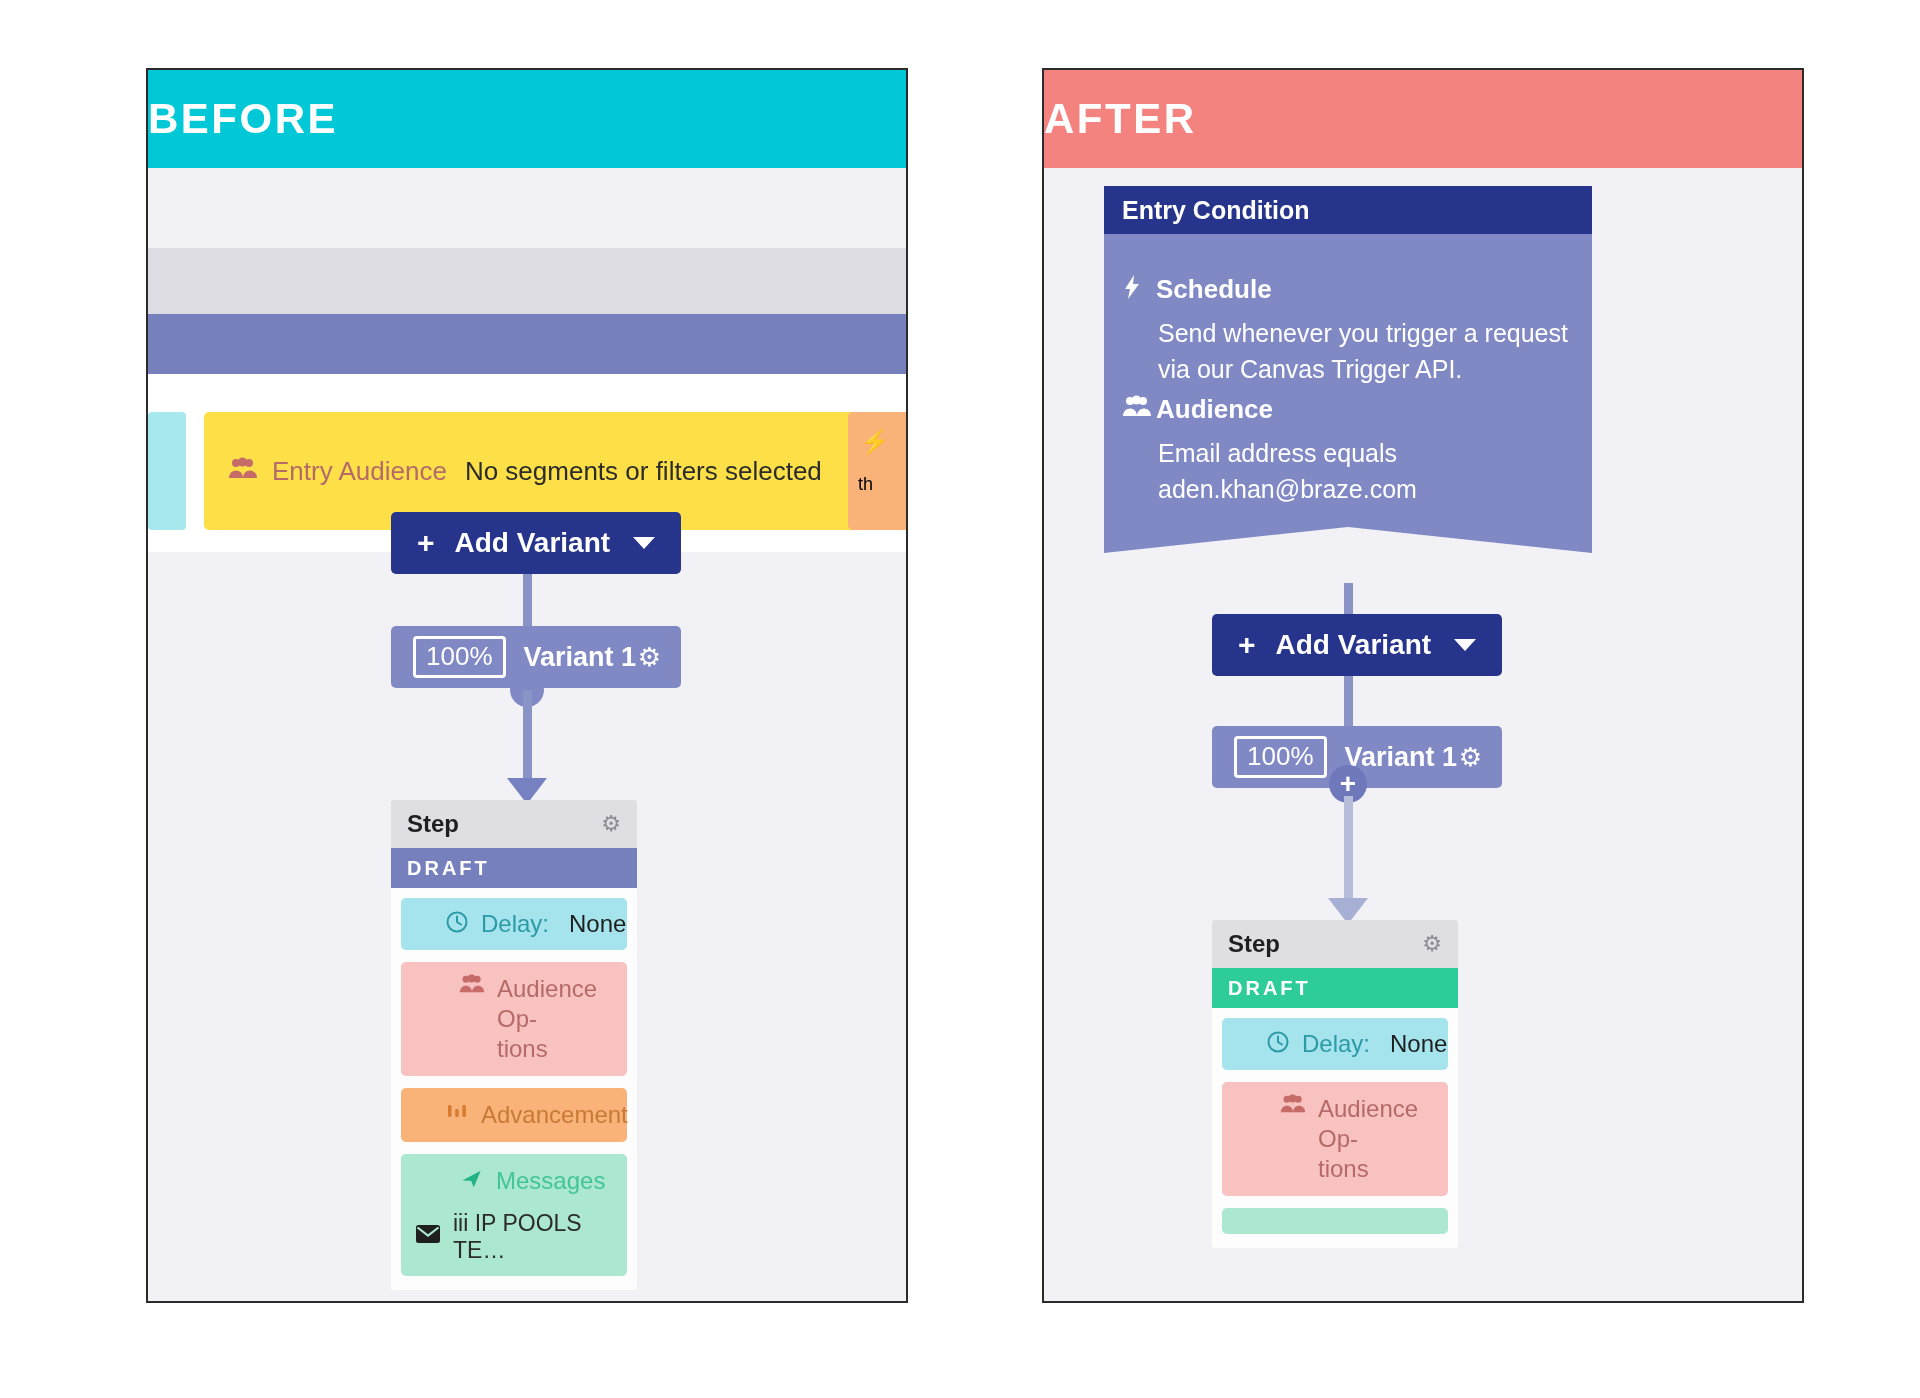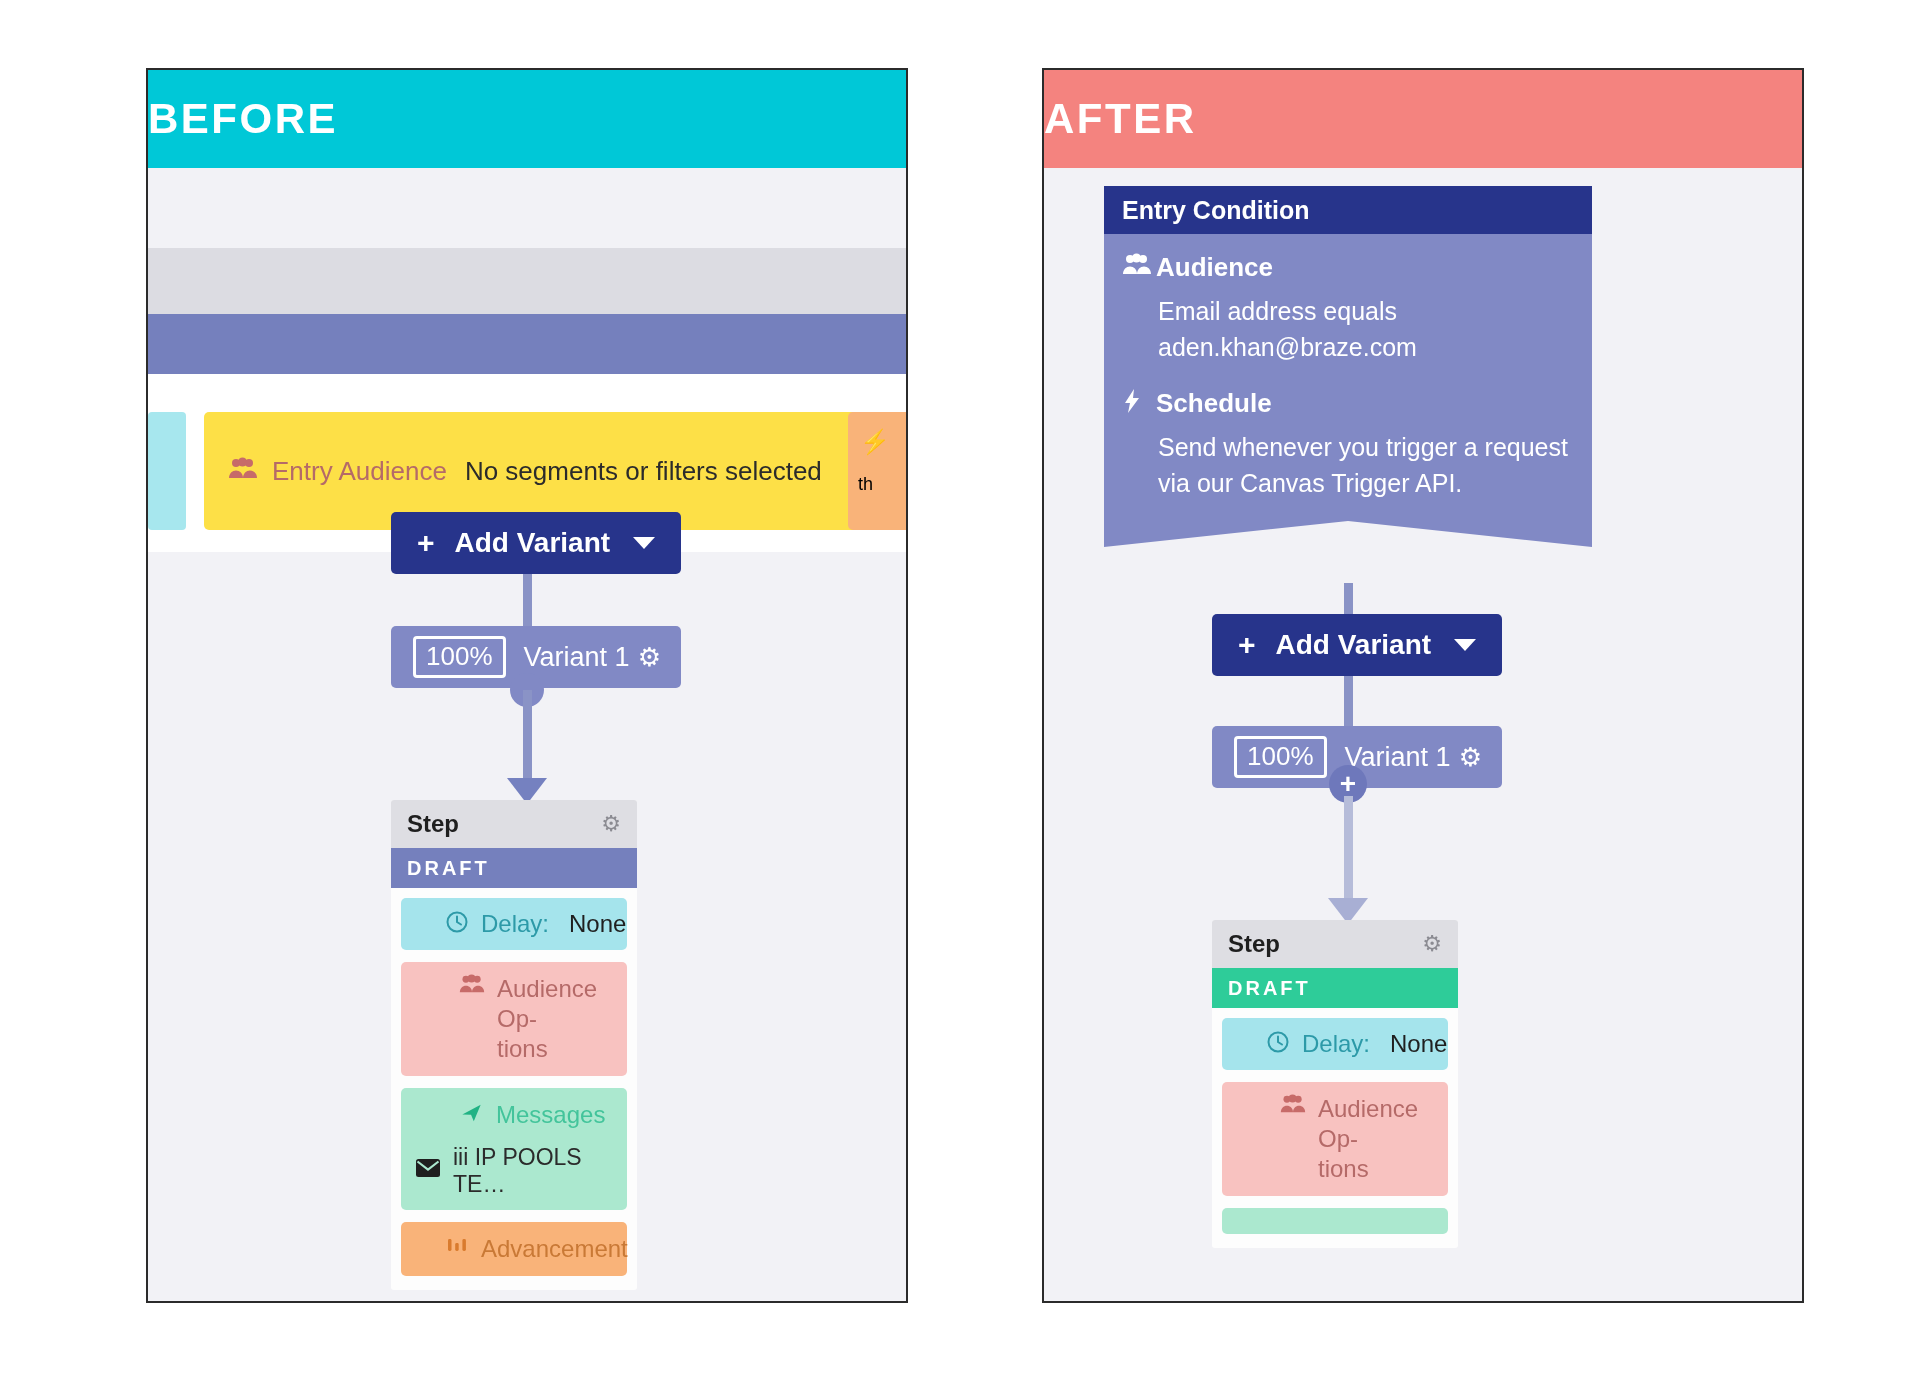--- a/index.html
+++ b/index.html
@@ -181,21 +181,21 @@
     border-radius: 4px;
     color: #ffffff;
     font-size: 26px;
     padding: 3px 10px;
     line-height: 1.15;
   }
   .variant-box .vname {
     margin-left: 18px;
     color: #ffffff;
     font-size: 27px;
-    font-weight: normal;
+    font-weight: bold;
   }
   .variant-box .gear {
     margin-left: auto;
     margin-right: 20px;
     color: #ffffff;
     font-size: 26px;
   }
 
   .node-dot {
     position: absolute;
@@ -434,20 +434,31 @@
                     <circle cx="8" cy="6" r="4" fill="#c76b69"></circle>
                     <circle cx="21" cy="6" r="4" fill="#c76b69"></circle>
                     <circle cx="14.5" cy="5" r="4.6" fill="#c76b69"></circle>
                     <path d="M1 21c0-4.5 3.2-7.5 7-7.5s7 3 7 7.5z" fill="#c76b69"></path>
                     <path d="M15 21c0-4.5 3.2-7.5 7-7.5s7 3 7 7.5z" fill="#c76b69"></path>
                   </svg>
                 </span>
                 <span class="txt" style="white-space:pre-line;">Audience Op-
 tions</span>
               </div>
+            </div>
+
+            <div class="chip chip-advance chip-row">
+              <span class="ic">
+                <svg width="24" height="22" viewBox="0 0 24 22" aria-hidden="true">
+                  <rect x="3" y="3" width="3.5" height="12" rx="1.4" fill="#d97b2e"></rect>
+                  <rect x="10.2" y="7" width="3.5" height="8" rx="1.4" fill="#d97b2e"></rect>
+                  <rect x="17.4" y="3" width="3.5" height="12" rx="1.4" fill="#d97b2e"></rect>
+                </svg>
+              </span>
+              <span class="txt">Advancement</span>
             </div>
 
             <div class="chip chip-messages">
               <div class="chip-row">
                 <span class="ic">
                   <svg width="25" height="22" viewBox="0 0 24 24" aria-hidden="true">
                     <path d="M2 13.5 22 3l-7.5 18-3-7z" fill="#21b284"></path>
                   </svg>
                 </span>
                 <span class="txt">Messages</span>
@@ -456,77 +467,66 @@
                 <span class="ic2">
                   <svg width="26" height="20" viewBox="0 0 26 20" aria-hidden="true">
                     <rect x="1" y="1" width="24" height="18" rx="2.5" fill="#1f1f1f"></rect>
                     <path d="M2.5 3.5 13 11.5 23.5 3.5" fill="none" stroke="#abe8cf" stroke-width="2.2"></path>
                   </svg>
                 </span>
                 <span class="t2">iii IP POOLS TE…</span>
               </div>
             </div>
 
-            <div class="chip chip-advance chip-row">
-              <span class="ic">
-                <svg width="24" height="22" viewBox="0 0 24 22" aria-hidden="true">
-                  <rect x="3" y="3" width="3.5" height="12" rx="1.4" fill="#d97b2e"></rect>
-                  <rect x="10.2" y="7" width="3.5" height="8" rx="1.4" fill="#d97b2e"></rect>
-                  <rect x="17.4" y="3" width="3.5" height="12" rx="1.4" fill="#d97b2e"></rect>
-                </svg>
-              </span>
-              <span class="txt">Advancement</span>
-            </div>
-
           </div>
         </div>
 
       </div>
     </div>
   </div>
 
   <div class="panel panel-after">
 
     <div class="panel-header header-after">
       <span class="title">AFTER</span>
     </div>
 
     <div class="panel-body">
 
       <div class="entry-condition">
         <div class="ec-head">
           <span class="ec-title">Entry Condition</span>
         </div>
         <div class="ec-body">
+
+          <div class="ec-row" style="margin-top:22px;">
+            <span class="ec-ic">
+              <svg width="20" height="26" viewBox="0 0 18 26" aria-hidden="true">
+                <path d="M11 1 2 15h5l-2 10 11-15h-6z" fill="#ffffff"></path>
+              </svg>
+            </span>
+            <span class="ec-text">
+              <span class="ec-label">Schedule</span>
+              <span class="ec-desc">Send whenever you trigger a request via our Canvas Trigger API.</span>
+            </span>
+          </div>
 
           <div class="ec-row">
             <span class="ec-ic">
               <svg width="30" height="24" viewBox="0 0 30 24" aria-hidden="true">
                 <circle cx="8" cy="6" r="4" fill="#ffffff"></circle>
                 <circle cx="21" cy="6" r="4" fill="#ffffff"></circle>
                 <circle cx="14.5" cy="5" r="4.6" fill="#ffffff"></circle>
                 <path d="M1 21c0-4.5 3.2-7.5 7-7.5s7 3 7 7.5z" fill="#ffffff"></path>
                 <path d="M15 21c0-4.5 3.2-7.5 7-7.5s7 3 7 7.5z" fill="#ffffff"></path>
               </svg>
             </span>
             <span class="ec-text">
               <span class="ec-label">Audience</span>
               <span class="ec-desc">Email address equals aden.khan@braze.com</span>
-            </span>
-          </div>
-
-          <div class="ec-row" style="margin-top:22px;">
-            <span class="ec-ic">
-              <svg width="20" height="26" viewBox="0 0 18 26" aria-hidden="true">
-                <path d="M11 1 2 15h5l-2 10 11-15h-6z" fill="#ffffff"></path>
-              </svg>
-            </span>
-            <span class="ec-text">
-              <span class="ec-label">Schedule</span>
-              <span class="ec-desc">Send whenever you trigger a request via our Canvas Trigger API.</span>
             </span>
           </div>
 
         </div>
         <div class="ec-notch"></div>
       </div>
 
       <div class="flow">
 
         <div class="connector" style="left:300px; top:415px; height:62px;"></div>

